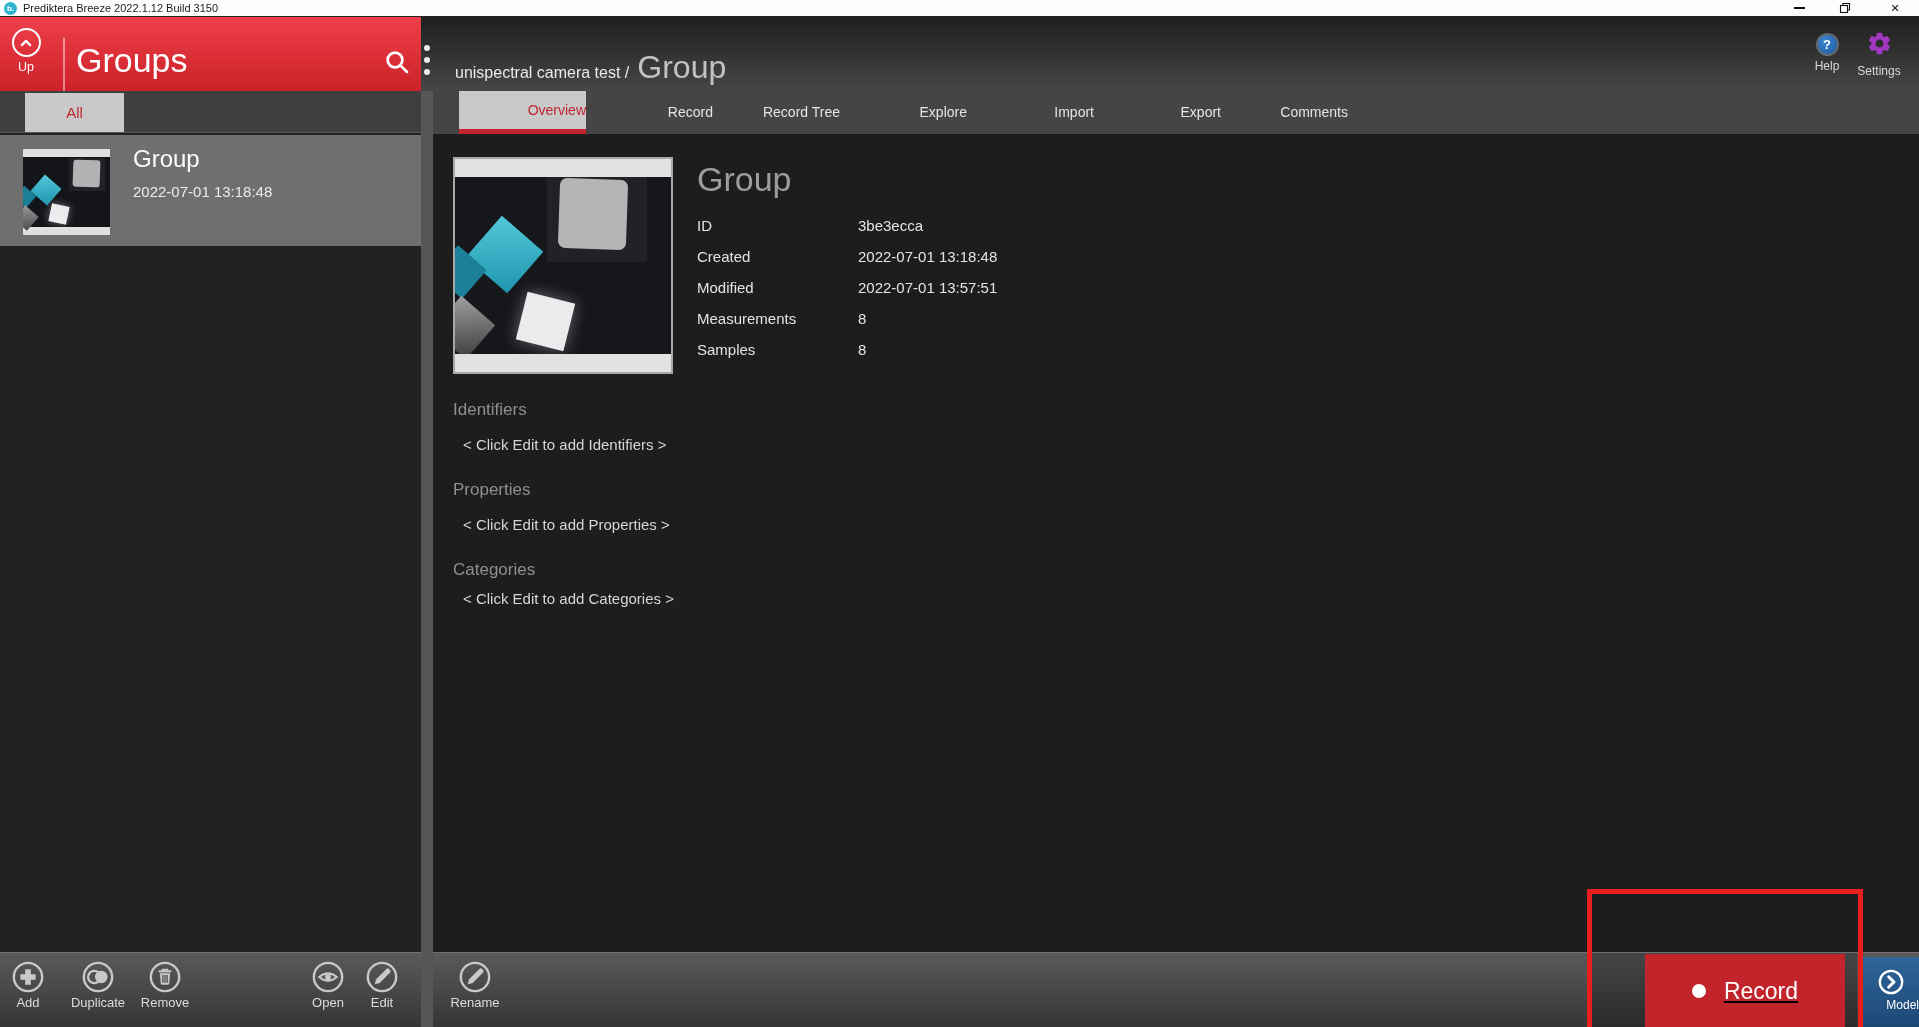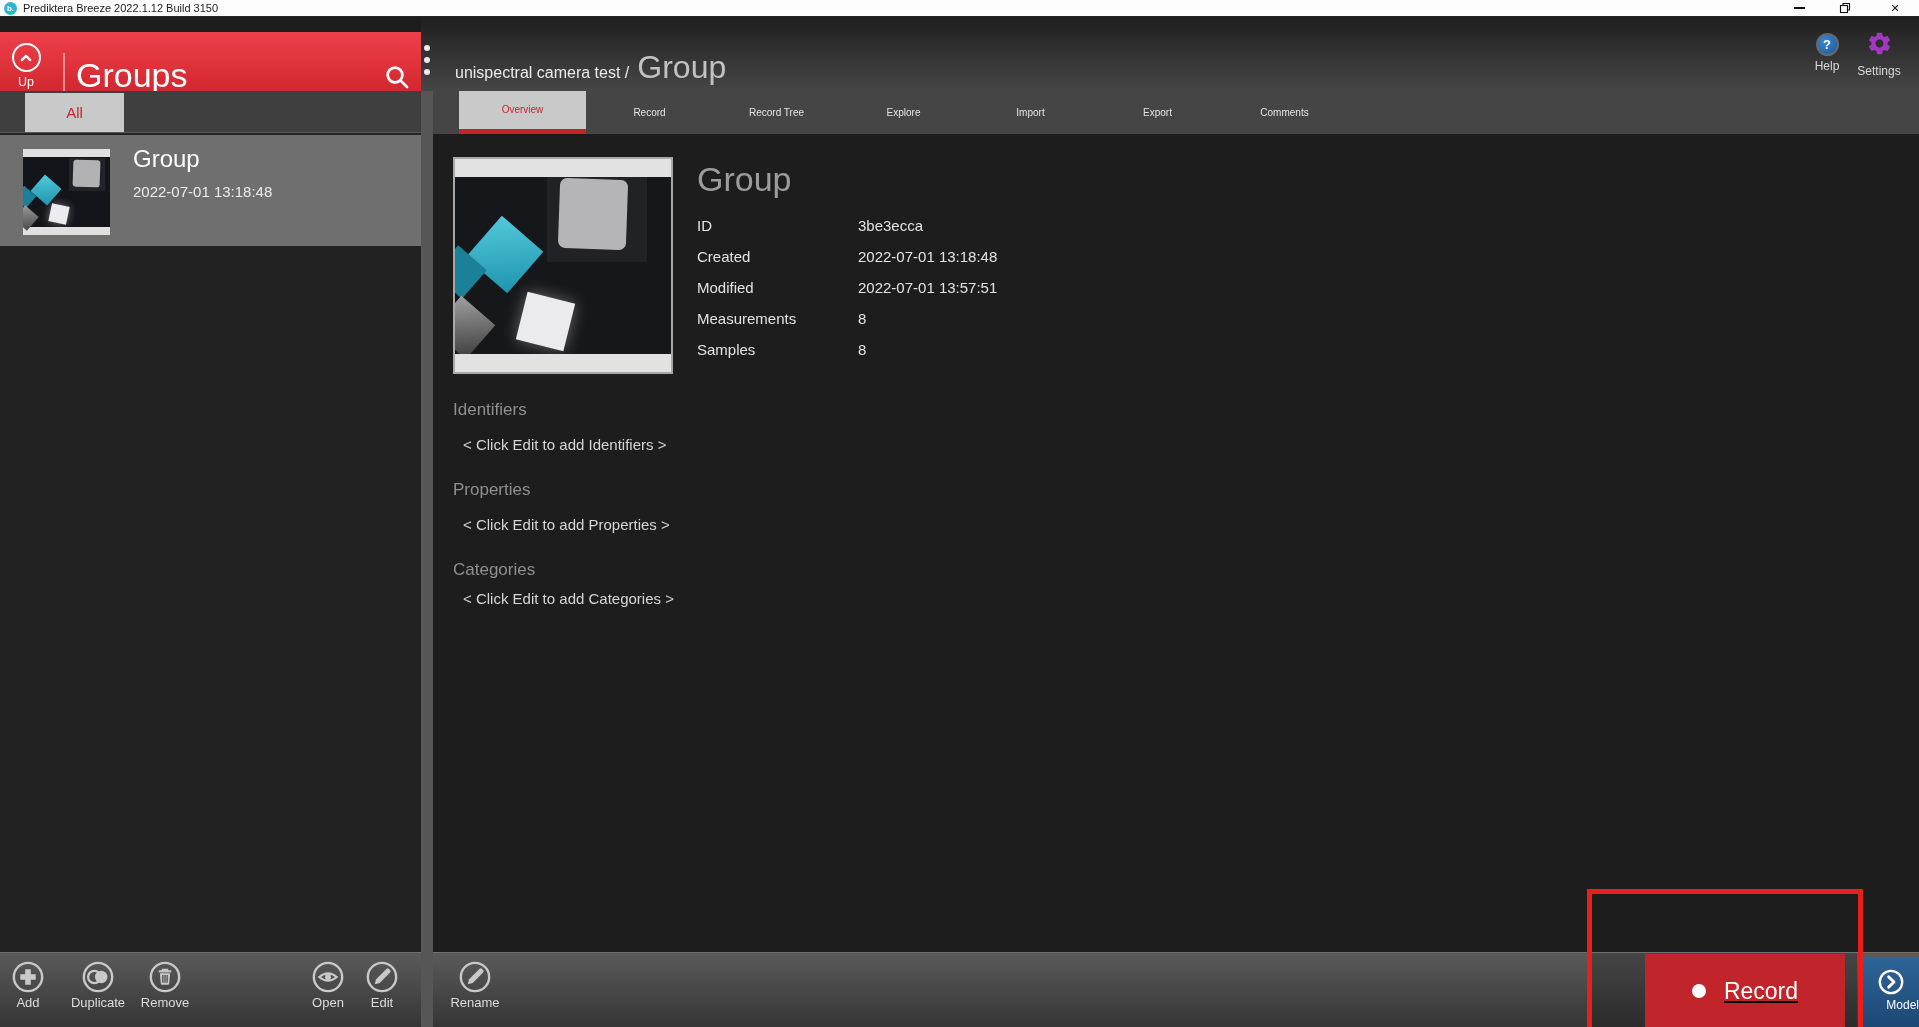--- a/index.html
+++ b/index.html
@@ -15,21 +15,21 @@
              background:#2cb5cd;color:#fff;font-size:8px;font-weight:bold;text-align:center;
              line-height:13px;}
   .win-title{position:absolute;left:23px;top:0;height:16px;line-height:16px;font-size:11px;color:#1c1c1c;}
   .winbtn{position:absolute;top:0;width:26px;height:16px;display:flex;align-items:center;justify-content:center;}
   .winbtn.min{left:1786px;}
   .winbtn.res{left:1832px;}
   .winbtn.cls{left:1882px;color:#111;font-size:11px;}
   .minbar{width:11px;height:2px;background:#111;}
 
   
-  .red-header{position:absolute;left:0;top:32px;width:421px;height:74px;
+  .red-header{position:absolute;left:0;top:17px;width:421px;height:74px;
               background:linear-gradient(#ee404a,#cc2129);}
   .up-btn{position:absolute;left:8px;top:11px;width:36px;text-align:center;cursor:pointer;}
   .up-circle{width:29px;height:29px;border:2.5px solid #fff;border-radius:50%;margin:0 auto;
              display:flex;align-items:center;justify-content:center;}
   .up-label{margin-top:3px;font-size:12.5px;color:#fff;}
   .red-sep{position:absolute;left:63px;top:21px;width:2px;height:58px;background:rgba(255,255,255,.45);}
   .groups-title{position:absolute;left:76px;top:24px;font-size:34px;color:#fff;}
   .search-btn{position:absolute;left:383px;top:31px;width:28px;height:28px;cursor:pointer;}
 
   
@@ -58,21 +58,21 @@
   .thumb .bar{position:absolute;left:0;width:100%;height:8px;background:#e0e0e0;}
   .thumb .bar.b{bottom:0;}
   .sq{position:absolute;}
   .item-title{position:absolute;left:133px;top:10px;font-size:24px;color:#fcfcfc;}
   .item-date{position:absolute;left:133px;top:48px;font-size:15px;color:#ebebeb;}
   .v-splitter{position:absolute;left:421px;top:91px;width:12px;height:936px;background:#565656;}
 
   
   .content-tabrow{position:absolute;left:433px;top:91px;width:1486px;height:43px;background:#454545;
                   display:flex;padding-left:26px;}
-  .tab{width:127px;height:43px;line-height:43px;text-align:center;font-size:10px;color:#e4e4e4;cursor:pointer;}
+  .tab{width:127px;height:43px;line-height:43px;text-align:right;font-size:14px;color:#e4e4e4;cursor:pointer;}
   .tab.active{background:#c9c9c9;color:#c0262e;border-bottom:5px solid #c4232b;line-height:38px;}
 
   
   .content{position:absolute;left:433px;top:134px;width:1486px;height:818px;background:#1d1d1d;}
   .photo-box{position:absolute;left:20px;top:23px;width:220px;height:217px;border:2px solid #a8a8a8;
              background:#e2e2e2;}
   .photo{position:absolute;left:0;top:18px;width:216px;height:177px;background:#16171b;overflow:hidden;}
   .ov-title{position:absolute;left:264px;top:26px;font-size:34px;color:#9c9c9c;}
   .frow{position:absolute;left:264px;width:620px;height:20px;font-size:15px;color:#e3e3e3;}
   .frow .lab{display:inline-block;width:161px;}

